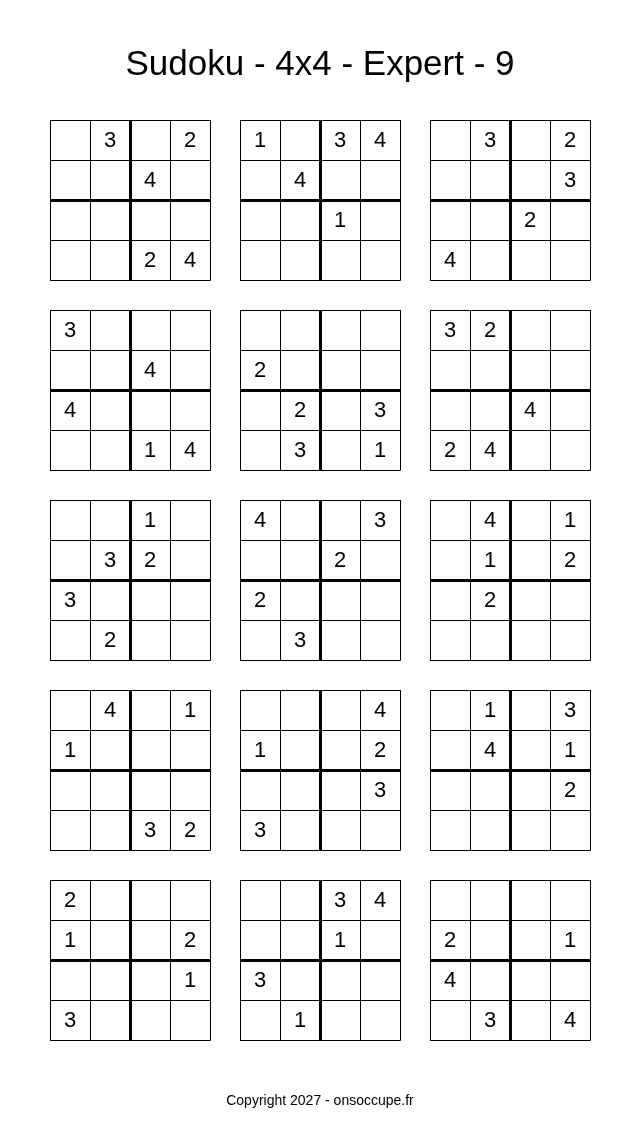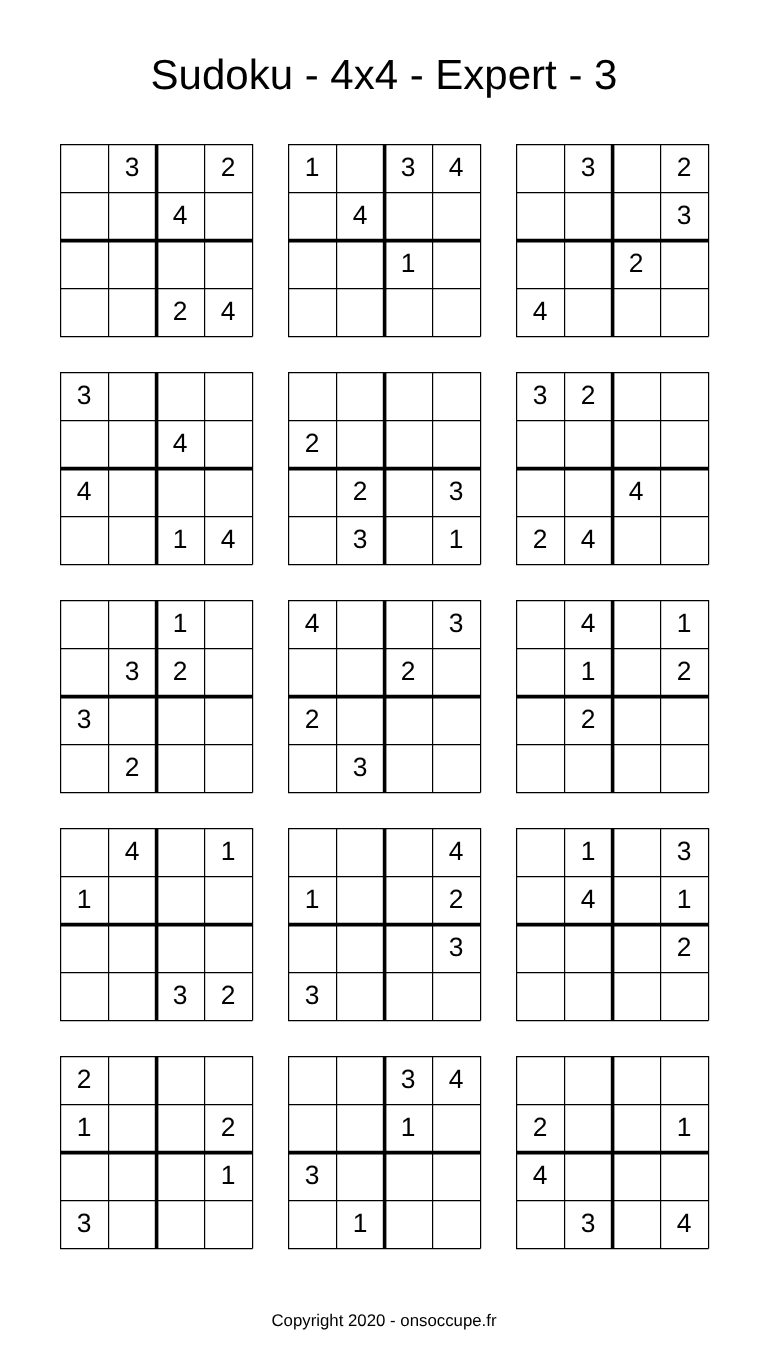--- a/index.html
+++ b/index.html
@@ -58,21 +58,21 @@
       left: 0;
       width: 640px;
       text-align: center;
       font-size: 14px;
       line-height: 18px;
     }
   </style>
 </head>
 <body>
 
-<h1 class="page-title">Sudoku - 4x4 - Expert - 3</h1>
+<h1 class="page-title">Sudoku - 4x4 - Expert - 9</h1>
 
 <div id="puzzles-container">
     <div class="puzzle" style="left: 50px; top: 120px;">
       <div class="cell" style="left: 0px; top: 0px;"></div>
       <div class="cell" style="left: 40px; top: 0px;">3</div>
       <div class="cell" style="left: 80px; top: 0px;"></div>
       <div class="cell" style="left: 120px; top: 0px;">2</div>
       <div class="cell" style="left: 0px; top: 40px;"></div>
       <div class="cell" style="left: 40px; top: 40px;"></div>
       <div class="cell" style="left: 80px; top: 40px;">4</div>
@@ -513,13 +513,13 @@
         <line x1="120.5" y1="0" x2="120.5" y2="160.5" stroke="#000" stroke-width="1"></line>
         <line x1="0" y1="120.5" x2="160.5" y2="120.5" stroke="#000" stroke-width="1"></line>
         <line x1="160.5" y1="0" x2="160.5" y2="160.5" stroke="#000" stroke-width="1"></line>
         <line x1="0" y1="160.5" x2="160.5" y2="160.5" stroke="#000" stroke-width="1"></line>
         <line x1="80.5" y1="0" x2="80.5" y2="160.5" stroke="#000" stroke-width="3"></line>
         <line x1="0" y1="80.5" x2="160.5" y2="80.5" stroke="#000" stroke-width="3"></line>
       </svg>
     </div>
   </div>
 
-<div class="footer">Copyright 2020 - onsoccupe.fr</div>
+<div class="footer">Copyright 2027 - onsoccupe.fr</div>
 
 </body></html>

